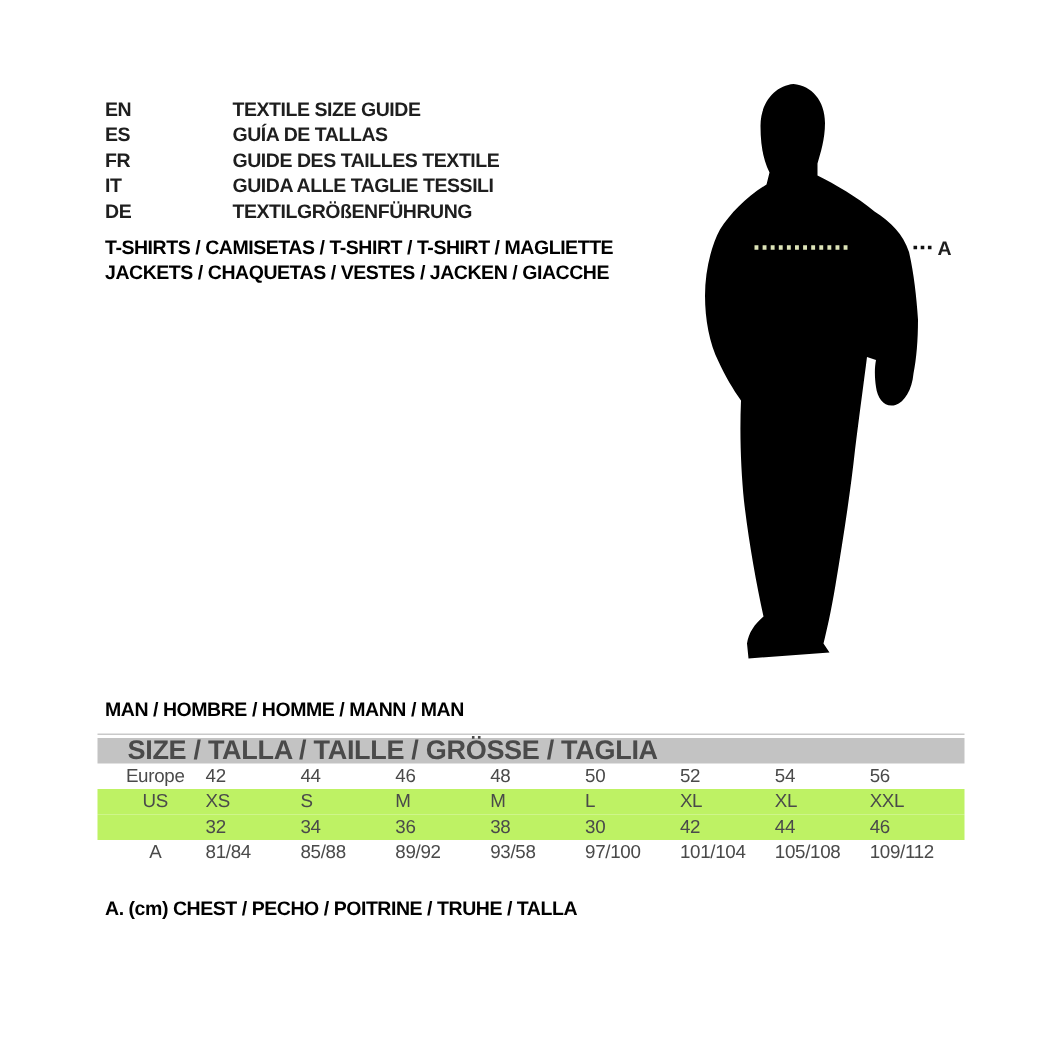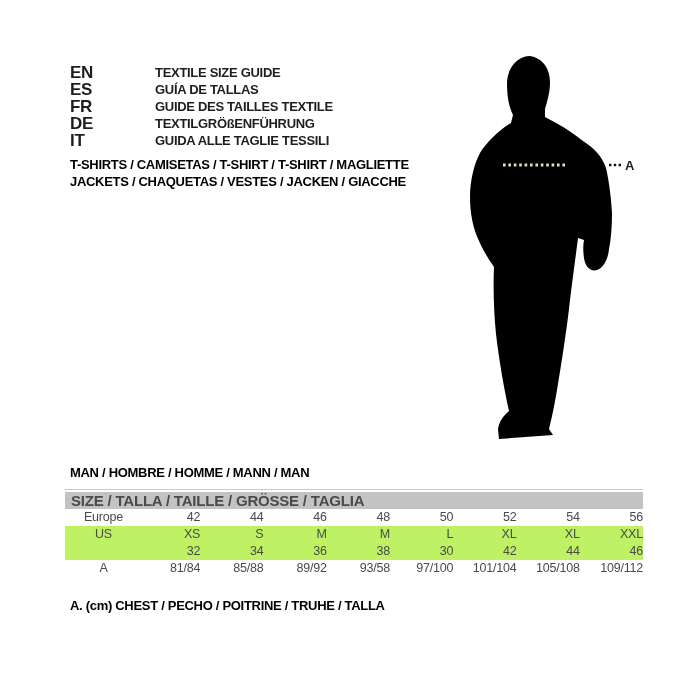--- a/index.html
+++ b/index.html
@@ -6,44 +6,44 @@
   body{
     width:700px;height:700px;background:#ffffff;position:relative;
     font-family:"Liberation Sans", sans-serif;overflow:hidden;
   }
   .abs{position:absolute;}
   .hd{font-weight:bold;color:#000000;font-size:13px;letter-spacing:-0.3px;}
 
   
   .lang-list{left:70px;top:64px;}
   .lang-row{display:flex;height:17px;line-height:17px;}
-  .lang-code{width:40px;font-weight:bold;font-size:17px;color:#1e1e1e;letter-spacing:-0.3px;}
+  .lang-code{width:40px;font-weight:bold;font-size:13px;color:#1e1e1e;letter-spacing:-0.3px;}
   .lang-label{font-weight:bold;font-size:13px;color:#1e1e1e;letter-spacing:-0.3px;white-space:nowrap;margin-left:45px;}
 
   
   .categories{left:70px;top:156px;}
   .cat-line{height:17px;line-height:17px;white-space:nowrap;}
 
   
   .figure-wrap{left:453px;top:52px;width:192px;height:392px;}
 
   
   .section-title{left:70px;top:464px;height:17px;line-height:17px;}
 
   
   .size-table{left:65px;top:489px;width:578px;}
   .table-topline{height:1px;background:#c9c9c9;margin-bottom:2px;}
   .table-header{
     height:17px;line-height:17px;background:#c3c3c3;color:#4a4a4a;
-    font-weight:bold;font-size:15px;letter-spacing:-0.2px;padding-left:6px;
+    font-weight:bold;font-size:18px;letter-spacing:-0.2px;padding-left:20px;
   }
   .t-row{display:flex;height:17px;line-height:17px;font-size:12.5px;color:#4a4a4a;letter-spacing:-0.2px;}
   .t-row.shaded{background:#bef264;}
   .t-label{width:72px;text-align:center;padding-left:5px;box-sizing:border-box;}
-  .t-cell{flex:1;text-align:right;}
+  .t-cell{flex:1;text-align:left;}
 
   
   .footnote{left:70px;top:597px;height:17px;line-height:17px;white-space:nowrap;}
 </style>
 </head>
 <body>
 
 <div class="abs lang-list">
   <div class="lang-row">
     <span class="lang-code">EN</span>
@@ -51,26 +51,26 @@
   </div>
   <div class="lang-row">
     <span class="lang-code">ES</span>
     <span class="lang-label">GUÍA DE TALLAS</span>
   </div>
   <div class="lang-row">
     <span class="lang-code">FR</span>
     <span class="lang-label">GUIDE DES TAILLES TEXTILE</span>
   </div>
   <div class="lang-row">
+    <span class="lang-code">IT</span>
+    <span class="lang-label">GUIDA ALLE TAGLIE TESSILI</span>
+  </div>
+  <div class="lang-row">
     <span class="lang-code">DE</span>
     <span class="lang-label">TEXTILGRÖßENFÜHRUNG</span>
-  </div>
-  <div class="lang-row">
-    <span class="lang-code">IT</span>
-    <span class="lang-label">GUIDA ALLE TAGLIE TESSILI</span>
   </div>
 </div>
 
 <div class="abs categories">
   <div class="cat-line hd">T-SHIRTS / CAMISETAS / T-SHIRT / T-SHIRT / MAGLIETTE</div>
   <div class="cat-line hd">JACKETS / CHAQUETAS / VESTES / JACKEN / GIACCHE</div>
 </div>
 
 <div class="abs figure-wrap">
   <svg width="192" height="392" viewBox="0 0 192 392" aria-hidden="true">

